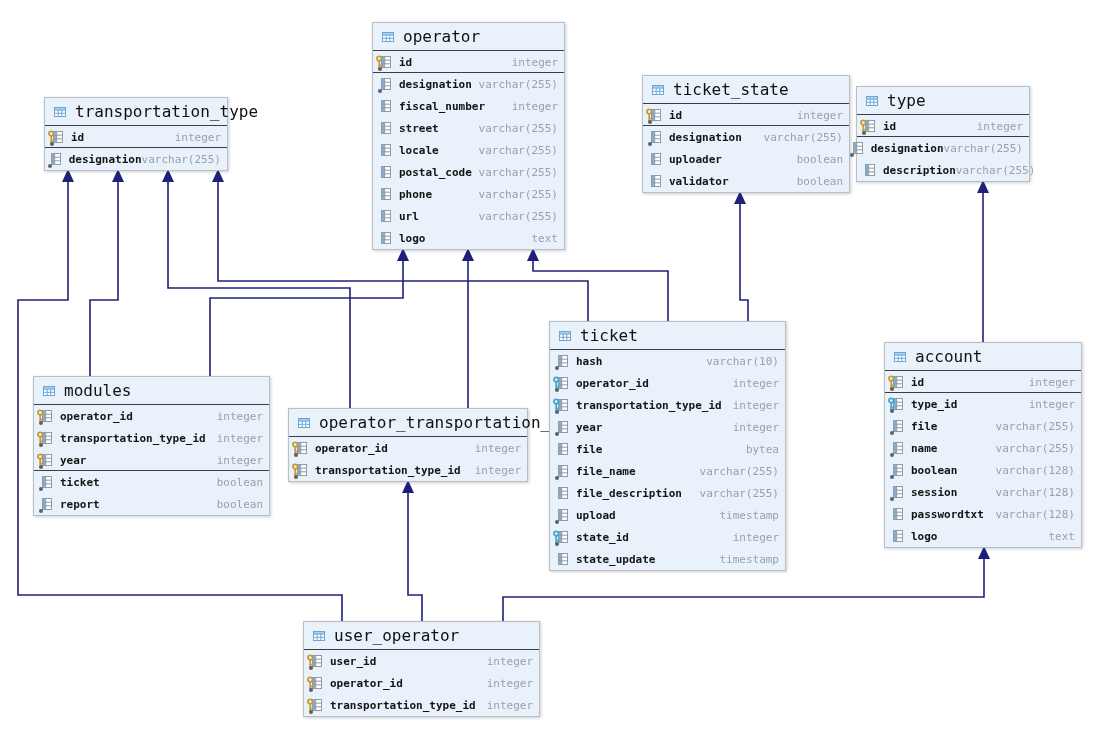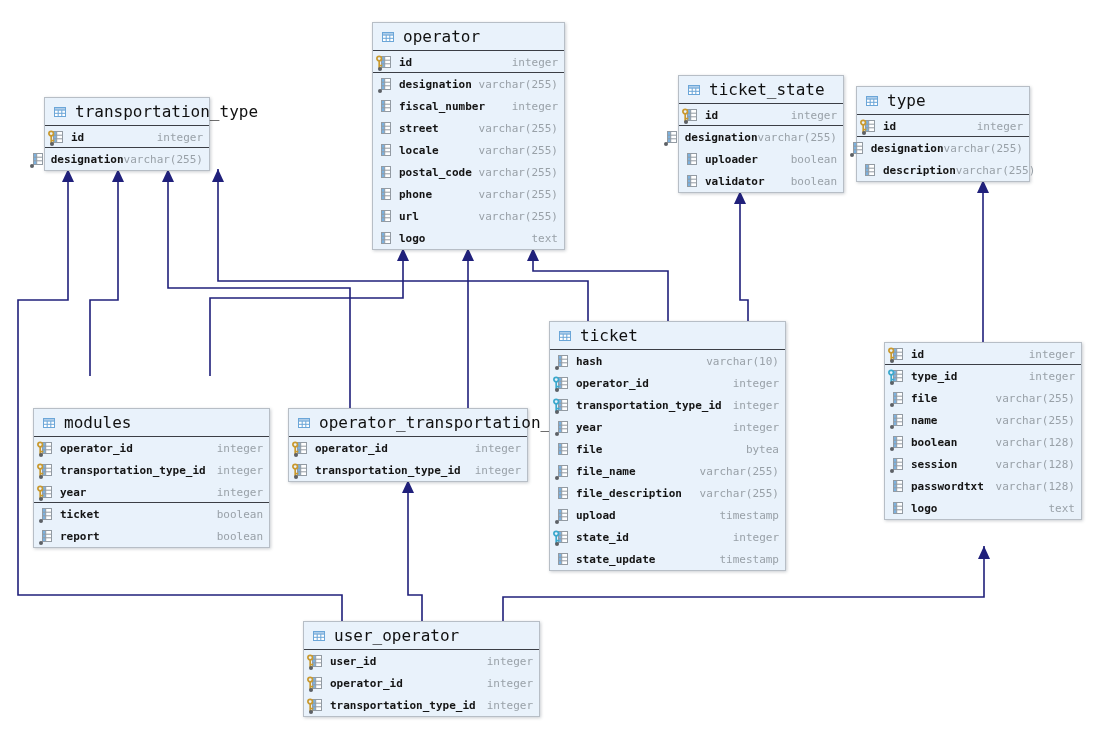--- a/index.html
+++ b/index.html
@@ -37,21 +37,21 @@
       <polyline points="350,408 350,288 168,288 168,169" fill="none" stroke="#20207b" stroke-width="1.6" marker-end="url(#arrow)"></polyline>
       <polyline points="668,321 668,271 533,271 533,248" fill="none" stroke="#20207b" stroke-width="1.6" marker-end="url(#arrow)"></polyline>
       <polyline points="588,321 588,281 218,281 218,169" fill="none" stroke="#20207b" stroke-width="1.6" marker-end="url(#arrow)"></polyline>
       <polyline points="748,321 748,300 740,300 740,191" fill="none" stroke="#20207b" stroke-width="1.6" marker-end="url(#arrow)"></polyline>
       <polyline points="983,342 983,180" fill="none" stroke="#20207b" stroke-width="1.6" marker-end="url(#arrow)"></polyline>
       <polyline points="342,621 342,595 18,595 18,300 68,300 68,169" fill="none" stroke="#20207b" stroke-width="1.6" marker-end="url(#arrow)"></polyline>
       <polyline points="422,621 422,595 408,595 408,480" fill="none" stroke="#20207b" stroke-width="1.6" marker-end="url(#arrow)"></polyline>
       <polyline points="503,621 503,597 984,597 984,546" fill="none" stroke="#20207b" stroke-width="1.6" marker-end="url(#arrow)"></polyline>
     </svg>
   <div id="tables">
-      <div class="table" style="left: 44px; top: 97px; width: 166px;">
+      <div class="table" style="left: 44px; top: 97px; width: 184px;">
         <div class="tbl-header">
           <span class="hicon">
             <svg width="16" height="16" viewBox="0 0 16 16">
               <rect x="2.5" y="3.5" width="11" height="9" fill="#ffffff" stroke="#6ba6d8"></rect>
               <rect x="2.5" y="3.5" width="11" height="2.6" fill="#aecdea" stroke="#6ba6d8"></rect>
               <line x1="6.2" y1="6.1" x2="6.2" y2="12.5" stroke="#6ba6d8"></line>
               <line x1="9.8" y1="6.1" x2="9.8" y2="12.5" stroke="#6ba6d8"></line>
               <line x1="2.5" y1="9.3" x2="13.5" y2="9.3" stroke="#6ba6d8"></line>
             </svg>
           </span>
@@ -213,21 +213,21 @@
               <rect x="1.5" y="2.5" width="9" height="11" fill="#ffffff" stroke="#939ba3"></rect>
               <rect x="1.5" y="2.5" width="3.2" height="11" fill="#7cb2e0" stroke="#939ba3"></rect>
               <line x1="1.5" y1="6.2" x2="10.5" y2="6.2" stroke="#939ba3"></line>
               <line x1="1.5" y1="9.8" x2="10.5" y2="9.8" stroke="#939ba3"></line>
             </svg>
           </span>
           <span class="cname">logo</span>
           <span class="ctype">text</span>
         </div>
       </div>
-      <div class="table" style="left: 642px; top: 75px; width: 166px; margin-left: 36px;">
+      <div class="table" style="left: 642px; top: 75px; width: 208px;">
         <div class="tbl-header">
           <span class="hicon">
             <svg width="16" height="16" viewBox="0 0 16 16">
               <rect x="2.5" y="3.5" width="11" height="9" fill="#ffffff" stroke="#6ba6d8"></rect>
               <rect x="2.5" y="3.5" width="11" height="2.6" fill="#aecdea" stroke="#6ba6d8"></rect>
               <line x1="6.2" y1="6.1" x2="6.2" y2="12.5" stroke="#6ba6d8"></line>
               <line x1="9.8" y1="6.1" x2="9.8" y2="12.5" stroke="#6ba6d8"></line>
               <line x1="2.5" y1="9.3" x2="13.5" y2="9.3" stroke="#6ba6d8"></line>
             </svg>
           </span>
@@ -341,21 +341,21 @@
               <rect x="1.5" y="2.5" width="9" height="11" fill="#ffffff" stroke="#939ba3"></rect>
               <rect x="1.5" y="2.5" width="3.2" height="11" fill="#7cb2e0" stroke="#939ba3"></rect>
               <line x1="1.5" y1="6.2" x2="10.5" y2="6.2" stroke="#939ba3"></line>
               <line x1="1.5" y1="9.8" x2="10.5" y2="9.8" stroke="#939ba3"></line>
             </svg>
           </span>
           <span class="cname">description</span>
           <span class="ctype">varchar(255)</span>
         </div>
       </div>
-      <div class="table" style="left: 33px; top: 376px; width: 237px; margin-top: 32px;">
+      <div class="table" style="left: 33px; top: 376px; width: 237px;">
         <div class="tbl-header">
           <span class="hicon">
             <svg width="16" height="16" viewBox="0 0 16 16">
               <rect x="2.5" y="3.5" width="11" height="9" fill="#ffffff" stroke="#6ba6d8"></rect>
               <rect x="2.5" y="3.5" width="11" height="2.6" fill="#aecdea" stroke="#6ba6d8"></rect>
               <line x1="6.2" y1="6.1" x2="6.2" y2="12.5" stroke="#6ba6d8"></line>
               <line x1="9.8" y1="6.1" x2="9.8" y2="12.5" stroke="#6ba6d8"></line>
               <line x1="2.5" y1="9.3" x2="13.5" y2="9.3" stroke="#6ba6d8"></line>
             </svg>
           </span>
@@ -650,20 +650,32 @@
               <rect x="1.5" y="2.5" width="3.2" height="11" fill="#7cb2e0" stroke="#939ba3"></rect>
               <line x1="1.5" y1="6.2" x2="10.5" y2="6.2" stroke="#939ba3"></line>
               <line x1="1.5" y1="9.8" x2="10.5" y2="9.8" stroke="#939ba3"></line>
             </svg>
           </span>
           <span class="cname">state_update</span>
           <span class="ctype">timestamp</span>
         </div>
       </div>
       <div class="table" style="left: 884px; top: 342px; width: 198px;">
+        <div class="tbl-header">
+          <span class="hicon">
+            <svg width="16" height="16" viewBox="0 0 16 16">
+              <rect x="2.5" y="3.5" width="11" height="9" fill="#ffffff" stroke="#6ba6d8"></rect>
+              <rect x="2.5" y="3.5" width="11" height="2.6" fill="#aecdea" stroke="#6ba6d8"></rect>
+              <line x1="6.2" y1="6.1" x2="6.2" y2="12.5" stroke="#6ba6d8"></line>
+              <line x1="9.8" y1="6.1" x2="9.8" y2="12.5" stroke="#6ba6d8"></line>
+              <line x1="2.5" y1="9.3" x2="13.5" y2="9.3" stroke="#6ba6d8"></line>
+            </svg>
+          </span>
+          <span class="tbl-title">account</span>
+        </div>
         <div class="row">
           <span class="cicon">
             <svg class="base" width="13" height="16" viewBox="0 0 13 16">
               <rect x="1.5" y="2.5" width="9" height="11" fill="#ffffff" stroke="#939ba3"></rect>
               <rect x="1.5" y="2.5" width="3.2" height="11" fill="#7cb2e0" stroke="#939ba3"></rect>
               <line x1="1.5" y1="6.2" x2="10.5" y2="6.2" stroke="#939ba3"></line>
               <line x1="1.5" y1="9.8" x2="10.5" y2="9.8" stroke="#939ba3"></line>
             </svg>
             <svg class="key" width="10" height="15" viewBox="0 0 10 15">
               <circle cx="4.2" cy="3.6" r="2.3" fill="none" stroke="#c9992e" stroke-width="1.7"></circle>

